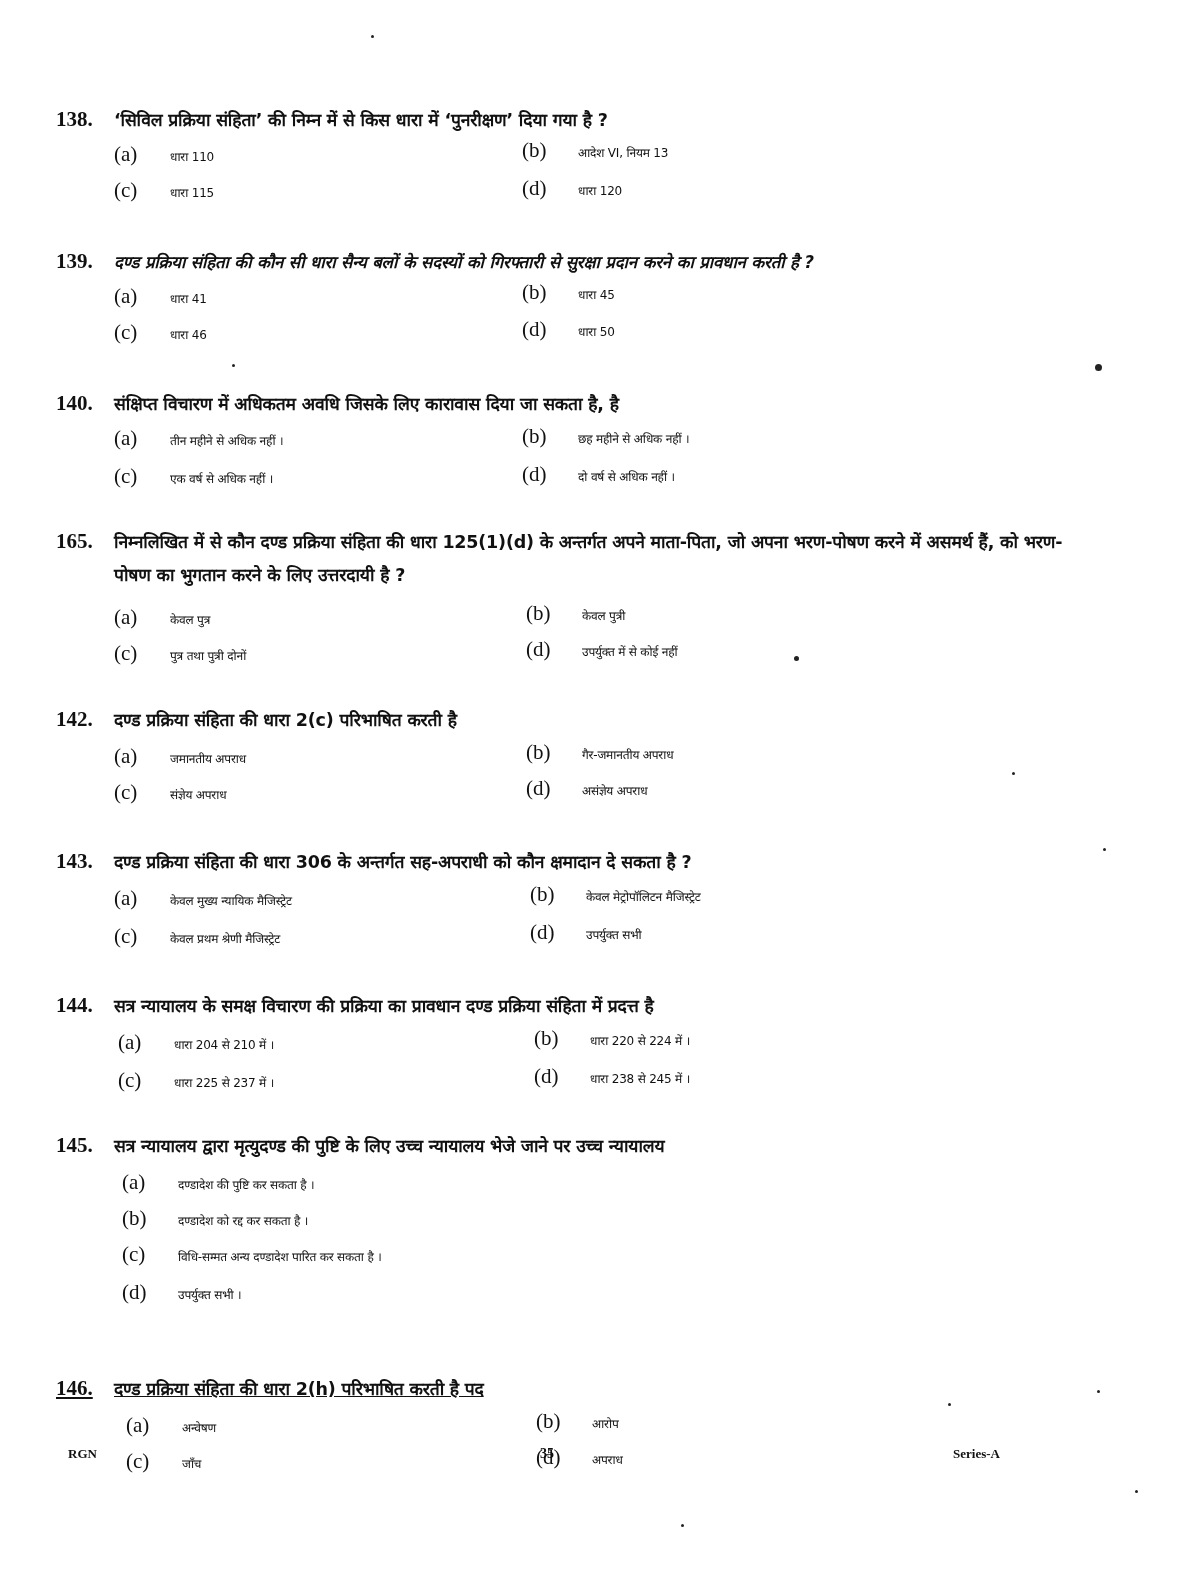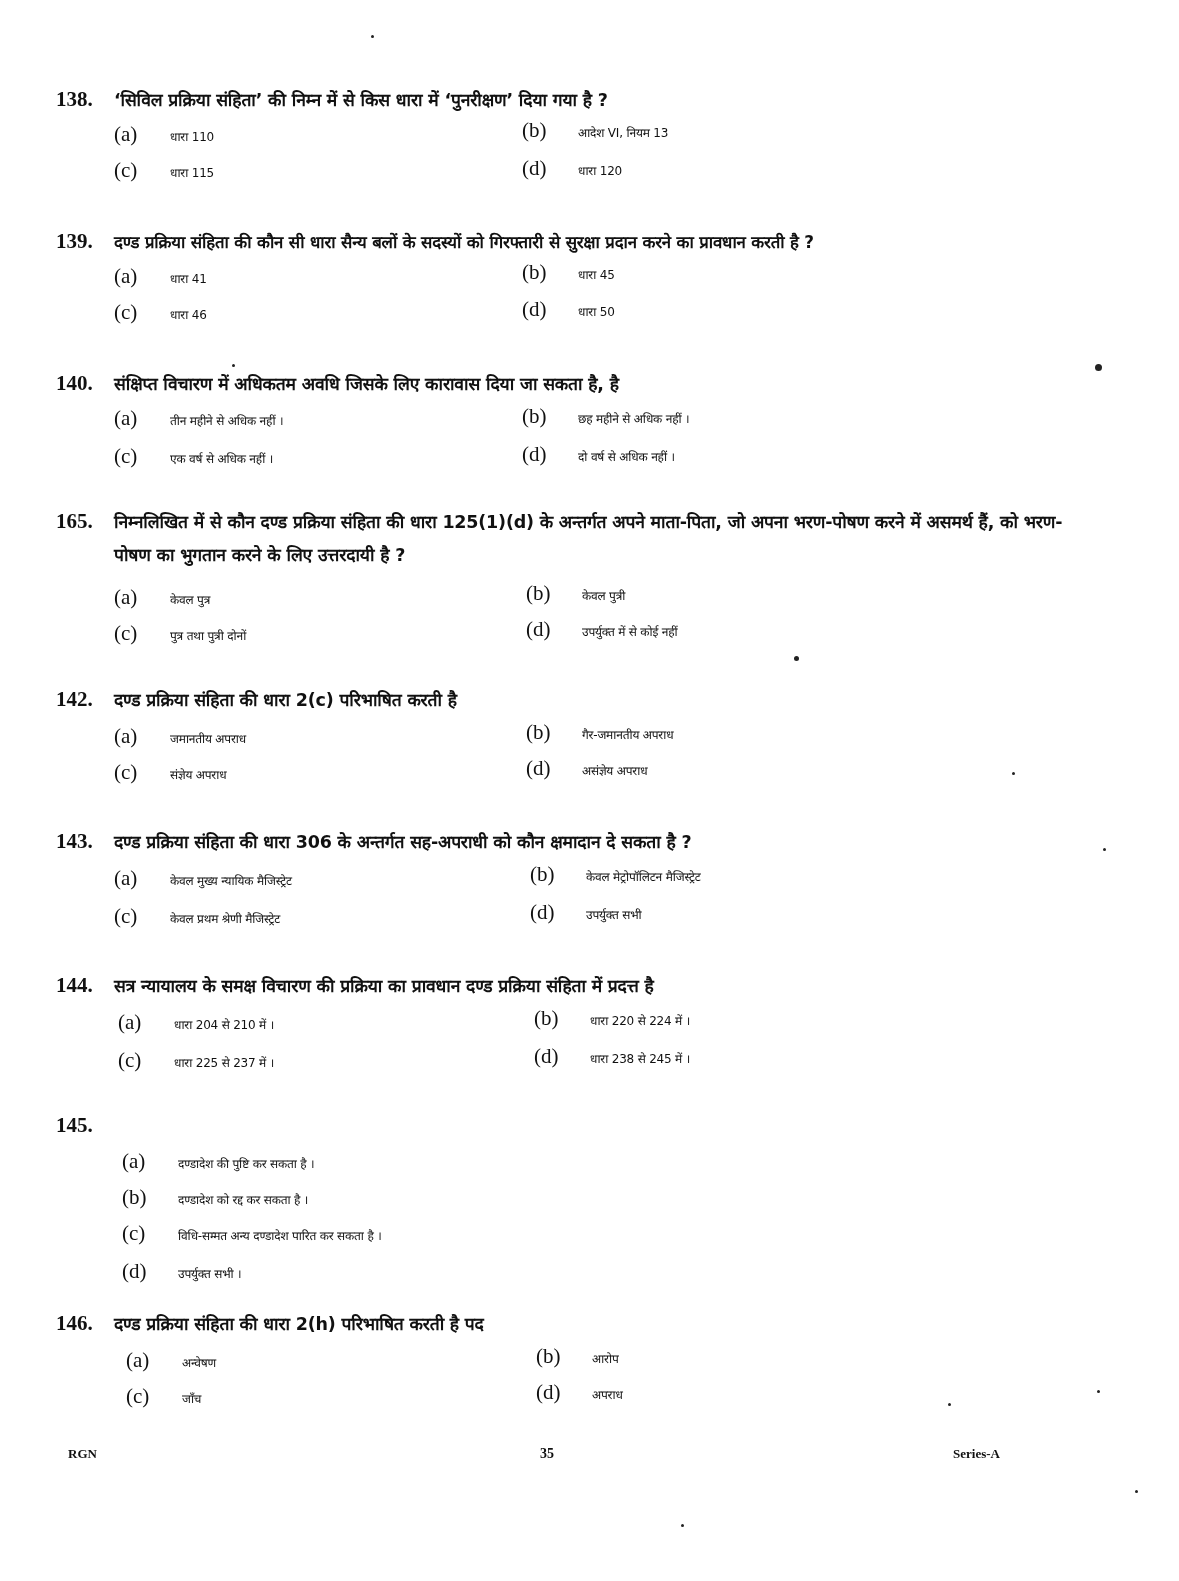--- a/index.html
+++ b/index.html
@@ -24,20 +24,21 @@
       position: absolute;
       left: 56px;
       width: 1040px;
     }
     .q-head {
       display: flex;
       align-items: baseline;
       font-size: 19px;
       line-height: 30px;
       white-space: nowrap;
+      margin-top: 20px;
     }
     .q-num {
       font-family: "Liberation Serif", serif;
       font-weight: bold;
       font-size: 21px;
       width: 58px;
       flex: 0 0 auto;
     }
     .q-text {
       font-family: "DejaVu Sans", "Liberation Sans", sans-serif;
@@ -109,21 +110,21 @@
       <div class="opt" style="left:408px;top:38px;">
           <span class="opt-label">(d)</span>
           <span class="opt-text">धारा 120</span>
         </div>
     </div>
   </div>
 
   <div class="question" style="top:226px;">
     <div class="q-head">
       <span class="q-num">139.</span>
-      <span class="q-text nowrap" style="font-size:16.8px;">दण्ड प्रक्रिया संहिता की कौन सी धारा सैन्य बलों के सदस्यों को गिरफ्तारी से सुरक्षा प्रदान करने का प्रावधान करती है ?</span>
+      <span class="q-text nowrap" style="font-size:16.8px;font-style:italic;">दण्ड प्रक्रिया संहिता की कौन सी धारा सैन्य बलों के सदस्यों को गिरफ्तारी से सुरक्षा प्रदान करने का प्रावधान करती है ?</span>
     </div>
     <div class="options">
       <div class="opt" style="left:0;top:4px;">
           <span class="opt-label">(a)</span>
           <span class="opt-text">धारा 41</span>
         </div>
       <div class="opt" style="left:408px;top:0px;">
           <span class="opt-label">(b)</span>
           <span class="opt-text">धारा 45</span>
         </div>
@@ -259,20 +260,21 @@
       <div class="opt" style="left:420px;top:40px;">
           <span class="opt-label">(d)</span>
           <span class="opt-text">धारा 238 से 245 में ।</span>
         </div>
     </div>
   </div>
 
   <div class="question" style="top:1110px;">
     <div class="q-head">
       <span class="q-num">145.</span>
+      <span class="q-text nowrap">सत्र न्यायालय द्वारा मृत्युदण्ड की पुष्टि के लिए उच्च न्यायालय भेजे जाने पर उच्च न्यायालय</span>
     </div>
     <div class="options">
       <div class="opt" style="left:8px;top:6px;">
           <span class="opt-label">(a)</span>
           <span class="opt-text">दण्डादेश की पुष्टि कर सकता है ।</span>
         </div>
       <div class="opt" style="left:8px;top:42px;">
           <span class="opt-label">(b)</span>
           <span class="opt-text">दण्डादेश को रद्द कर सकता है ।</span>
         </div>
@@ -280,21 +282,21 @@
           <span class="opt-label">(c)</span>
           <span class="opt-text">विधि-सम्मत अन्य दण्डादेश पारित कर सकता है ।</span>
         </div>
       <div class="opt" style="left:8px;top:116px;">
           <span class="opt-label">(d)</span>
           <span class="opt-text">उपर्युक्त सभी ।</span>
         </div>
     </div>
   </div>
 
-  <div class="question" style="top:1308px;">
+  <div class="question" style="top:1353px;text-decoration:underline;">
     <div class="q-head">
       <span class="q-num">146.</span>
       <span class="q-text nowrap">दण्ड प्रक्रिया संहिता की धारा 2(h) परिभाषित करती है पद</span>
     </div>
     <div class="options">
       <div class="opt" style="left:12px;top:6px;">
           <span class="opt-label">(a)</span>
           <span class="opt-text">अन्वेषण</span>
         </div>
       <div class="opt" style="left:422px;top:2px;">

